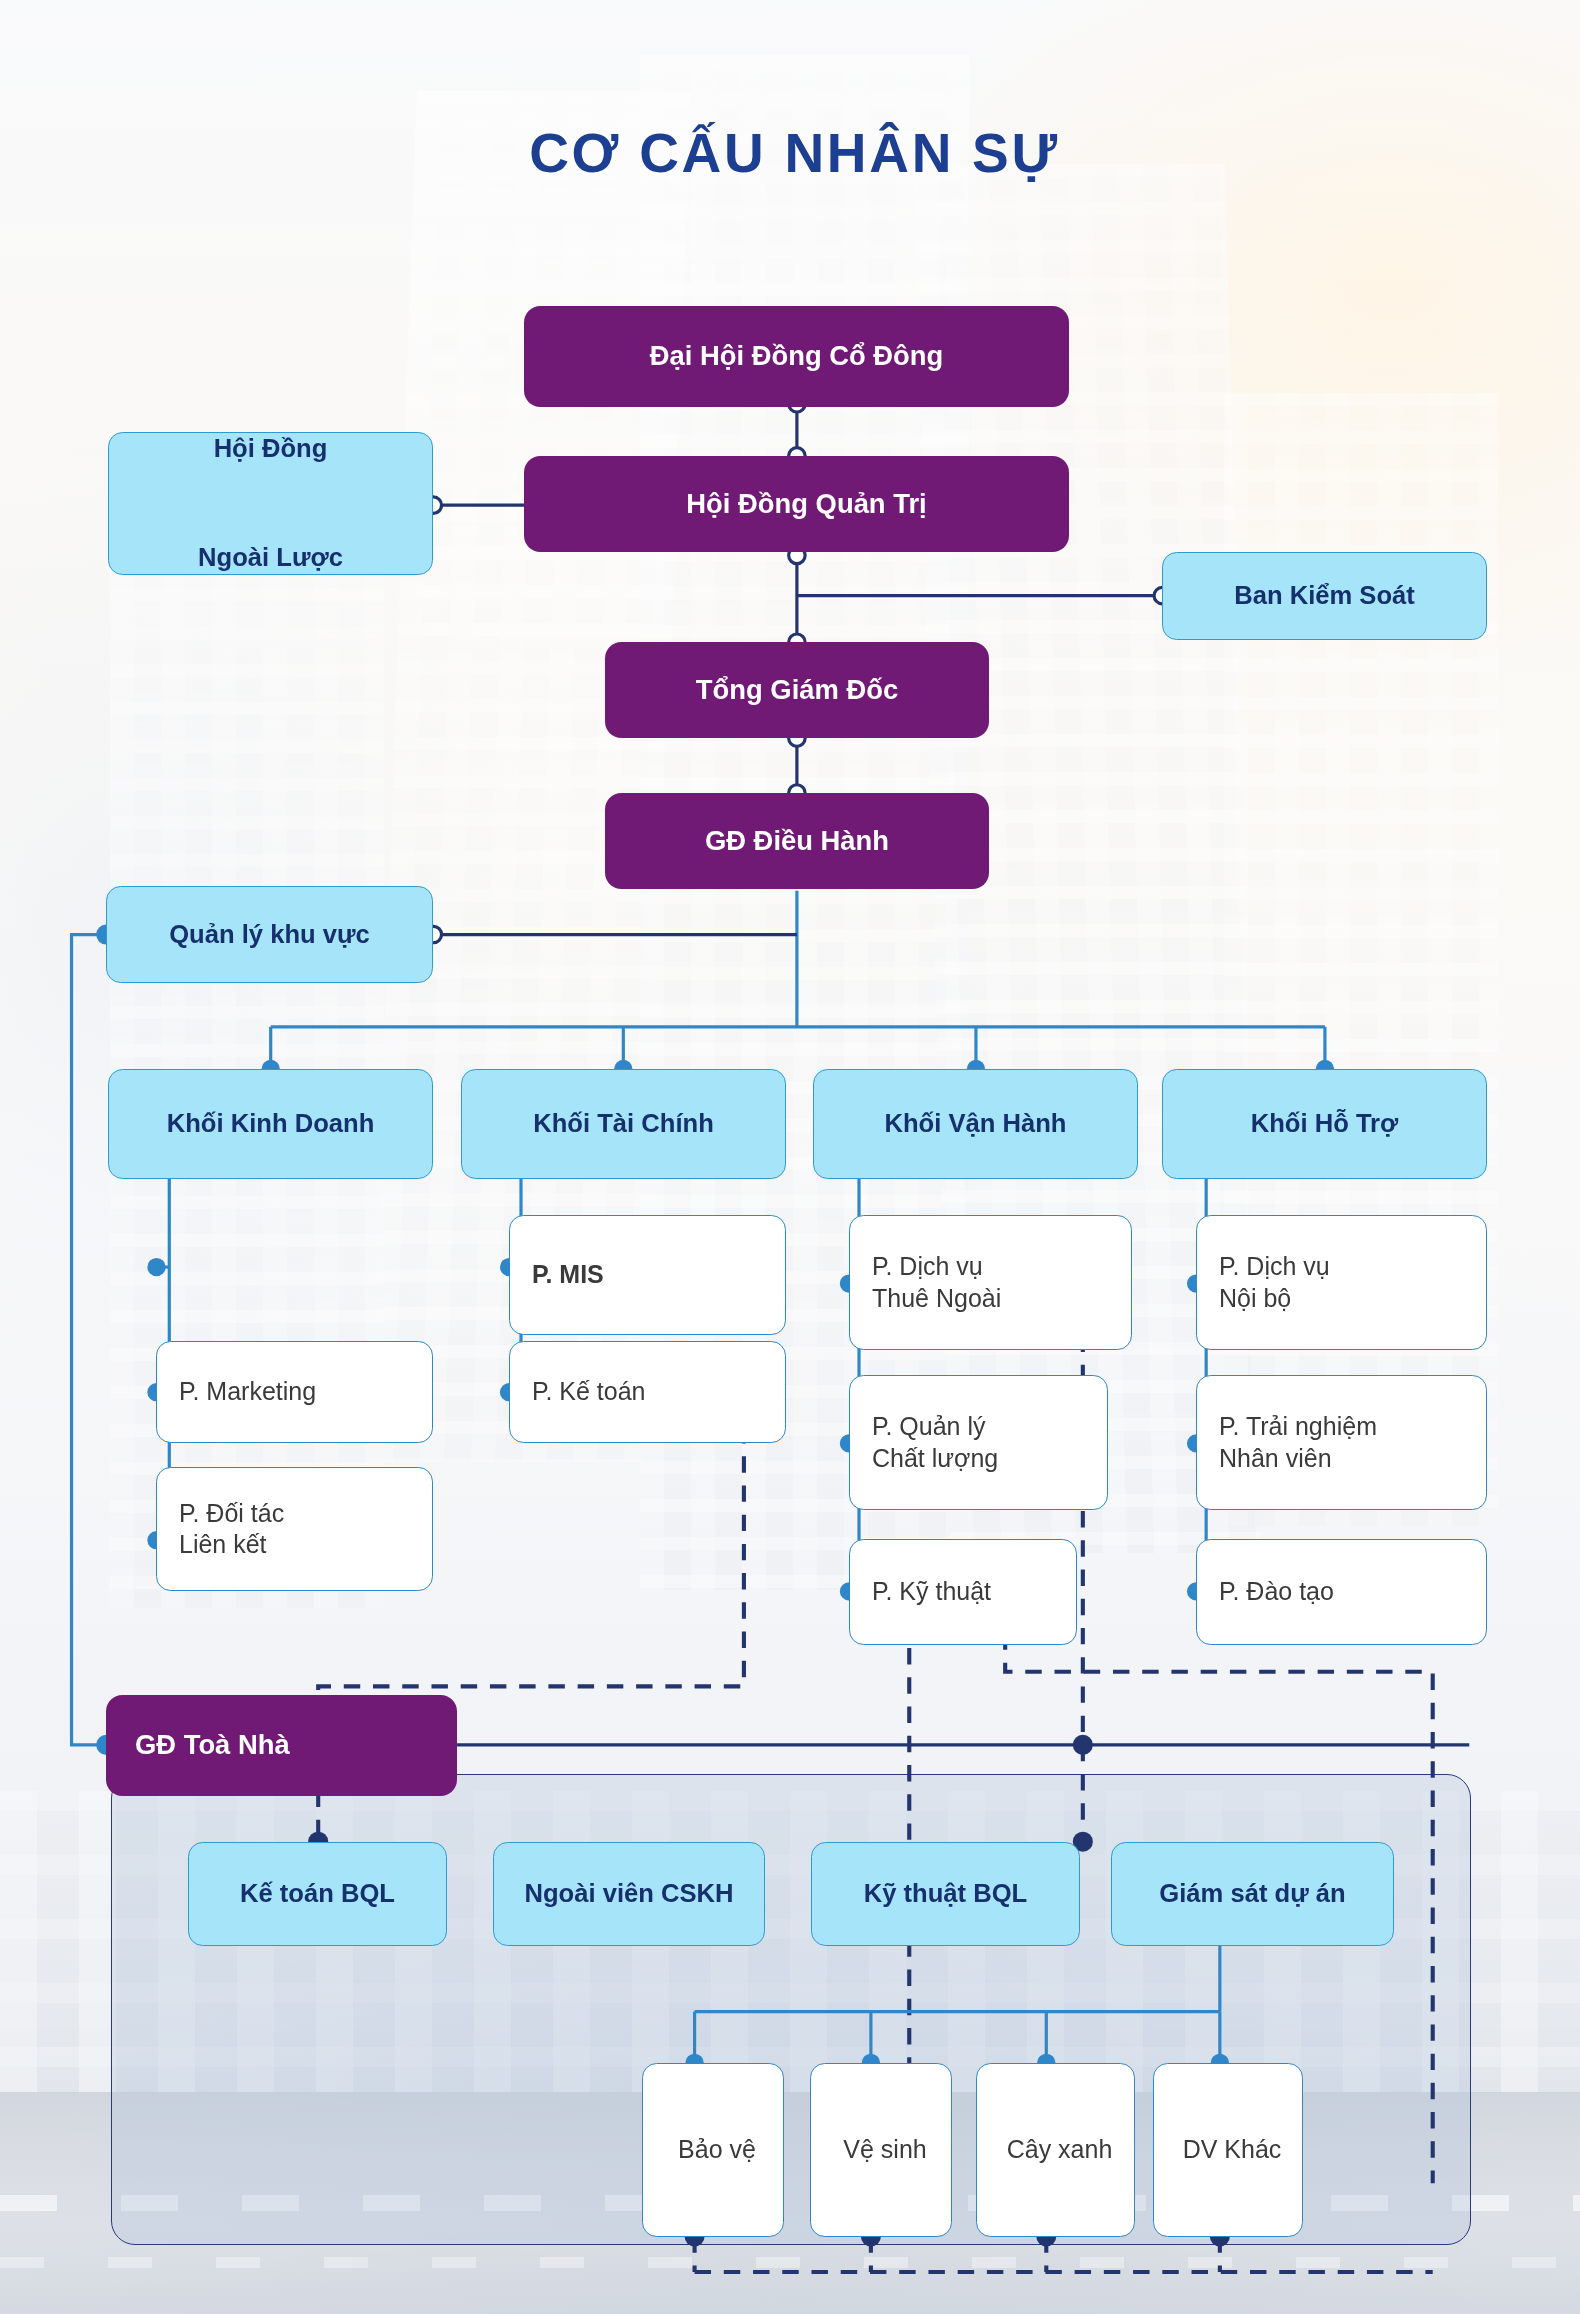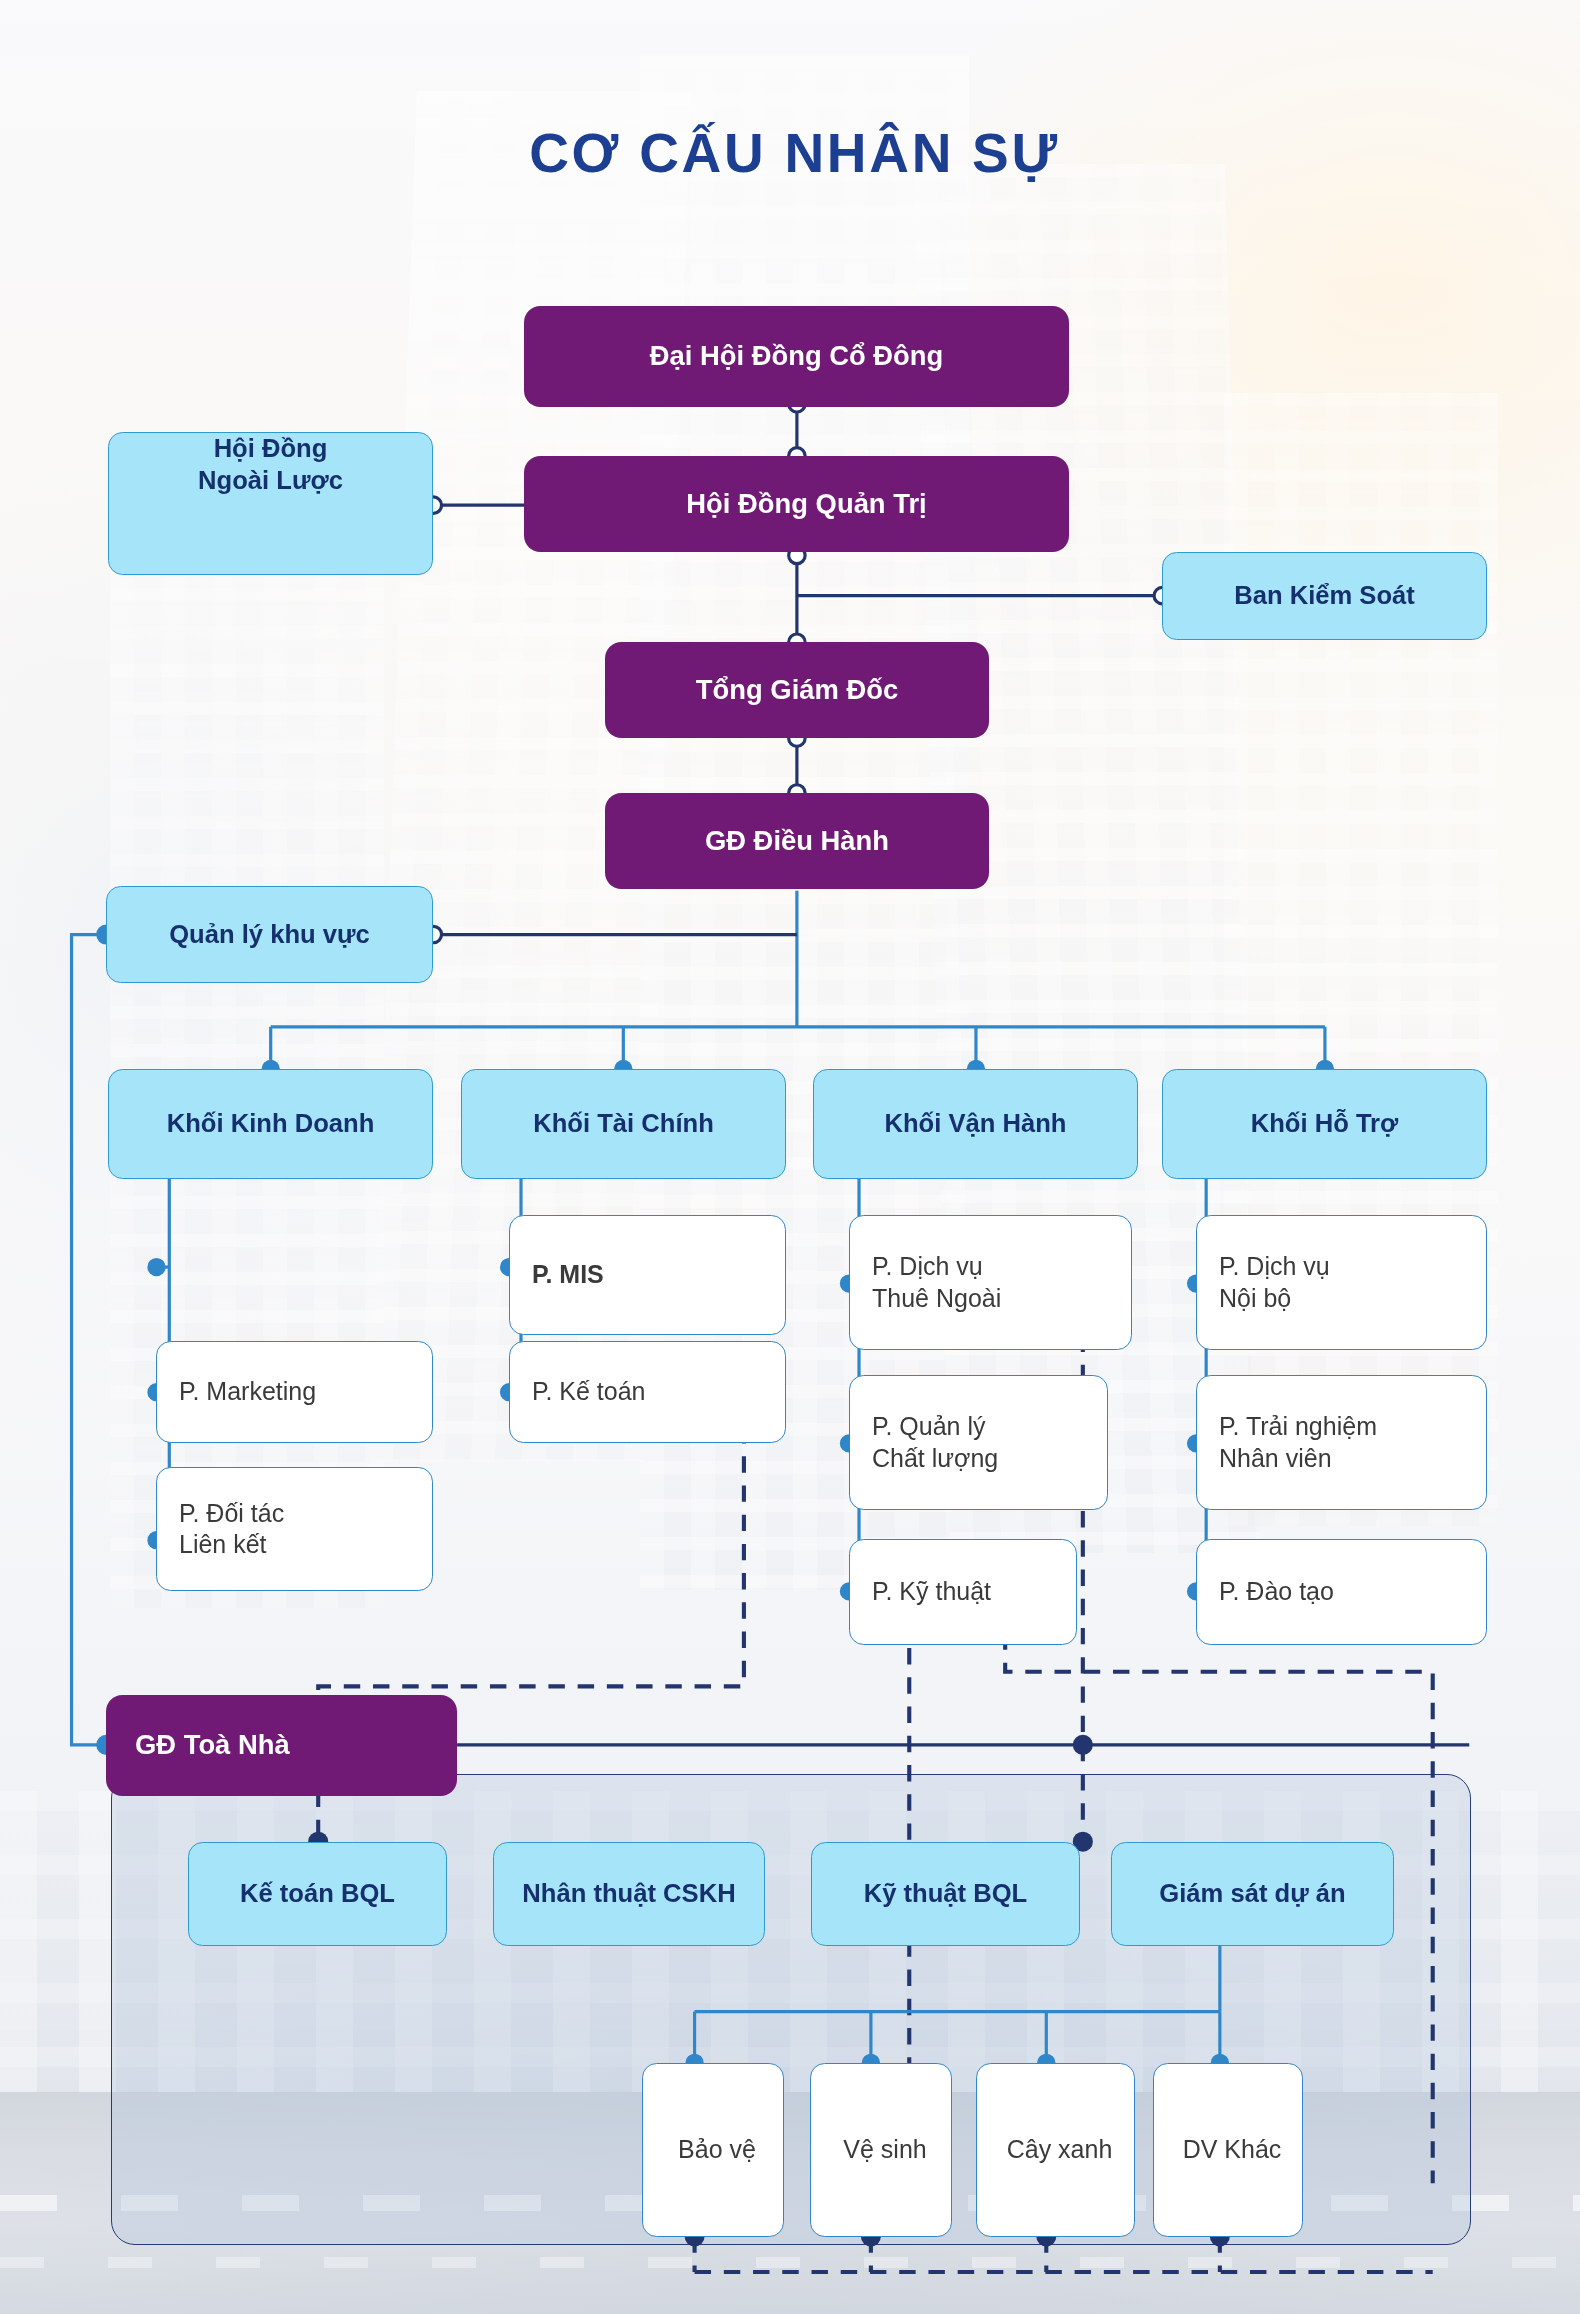--- a/index.html
+++ b/index.html
@@ -265,21 +265,21 @@
   </svg>
 
   <div class="node navy" style="left:524px;top:306px;width:545px;height:101px;">
     <span class="tx">Đại Hội Đồng Cổ Đông</span>
   </div>
 
   <div class="node navy" style="left:524px;top:456px;width:545px;height:96px;padding-left:20px;">
     <span class="tx">Hội Đồng Quản Trị</span>
   </div>
 
-  <div class="node lblue" style="left:108px;top:432px;width:325px;height:143px;flex-direction:column;justify-content:flex-start;">
+  <div class="node lblue" style="left:108px;top:432px;width:325px;height:143px;flex-direction:column;justify-content:space-between;">
     <span>Hội Đồng</span>
     <span>Ngoài Lược</span>
   </div>
 
   <div class="node lblue" style="left:1162px;top:552px;width:325px;height:88px;">
     <span class="tx">Ban Kiểm Soát</span>
   </div>
 
   <div class="node navy" style="left:605px;top:642px;width:384px;height:96px;">
     <span class="tx">Tổng Giám Đốc</span>
@@ -341,21 +341,21 @@
   </div>
 
   <div class="node navy" style="left:106px;top:1695px;width:351px;height:101px;justify-content:flex-start;padding-left:29px;text-align:left;">
     <span class="tx">GĐ Toà Nhà</span>
   </div>
 
   <div class="node lblue" style="left:188px;top:1842px;width:259px;height:104px;">
     <span class="tx">Kế toán BQL</span>
   </div>
   <div class="node lblue" style="left:493px;top:1842px;width:272px;height:104px;">
-    <span class="tx">Nhân thuật CSKH</span>
+    <span class="tx">Ngoài viên CSKH</span>
   </div>
   <div class="node lblue" style="left:811px;top:1842px;width:269px;height:104px;">
     <span class="tx">Kỹ thuật BQL</span>
   </div>
   <div class="node lblue" style="left:1111px;top:1842px;width:283px;height:104px;">
     <span class="tx">Giám sát dự án</span>
   </div>
 
   <div class="node white ctr" style="left:642px;top:2063px;width:142px;height:174px;">
     <span class="tx">Bảo vệ</span>

